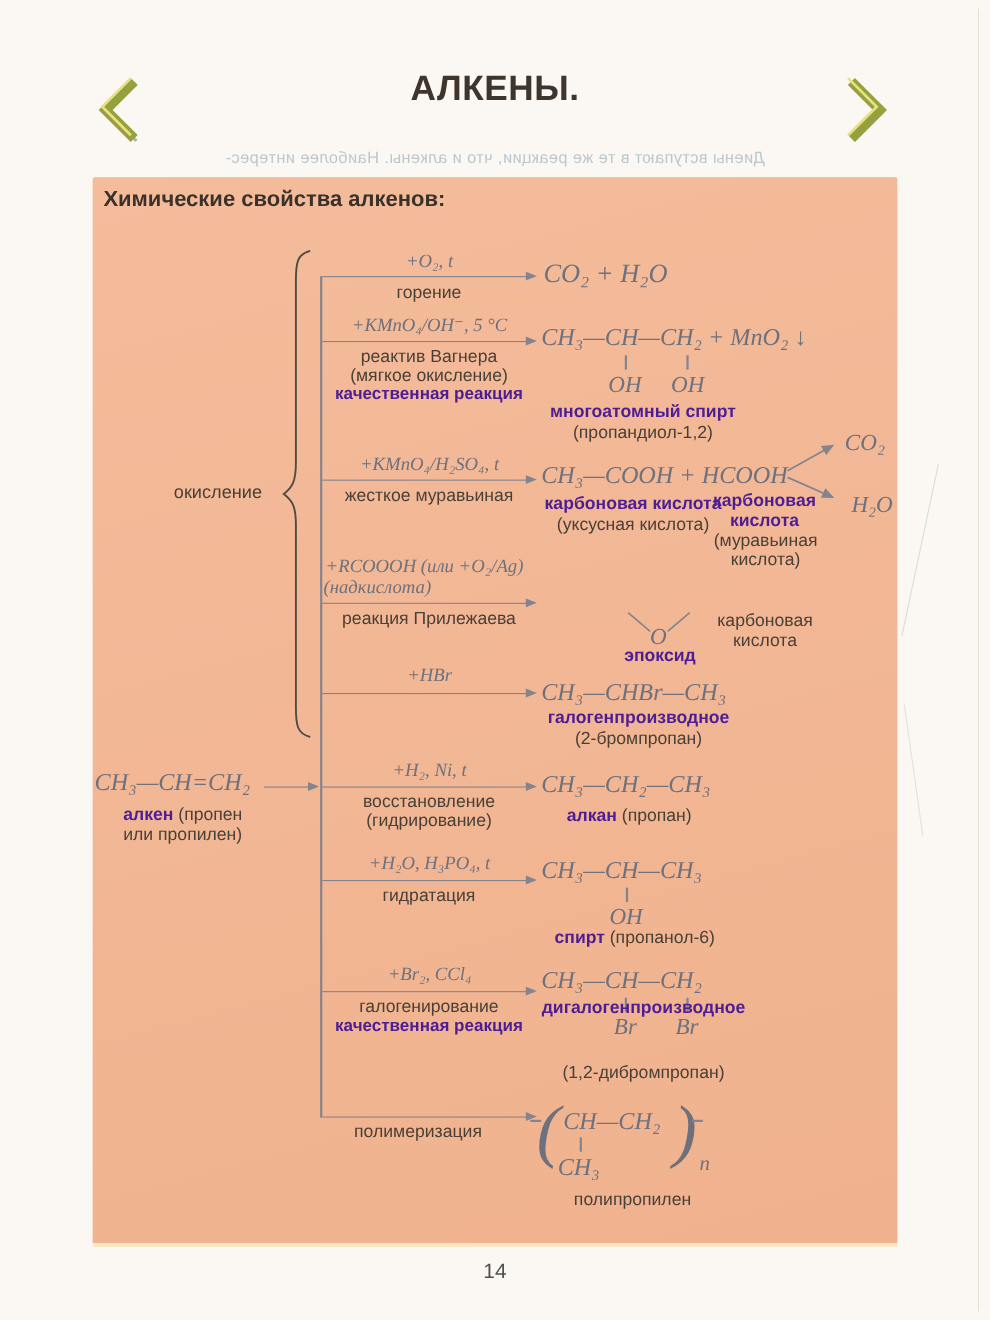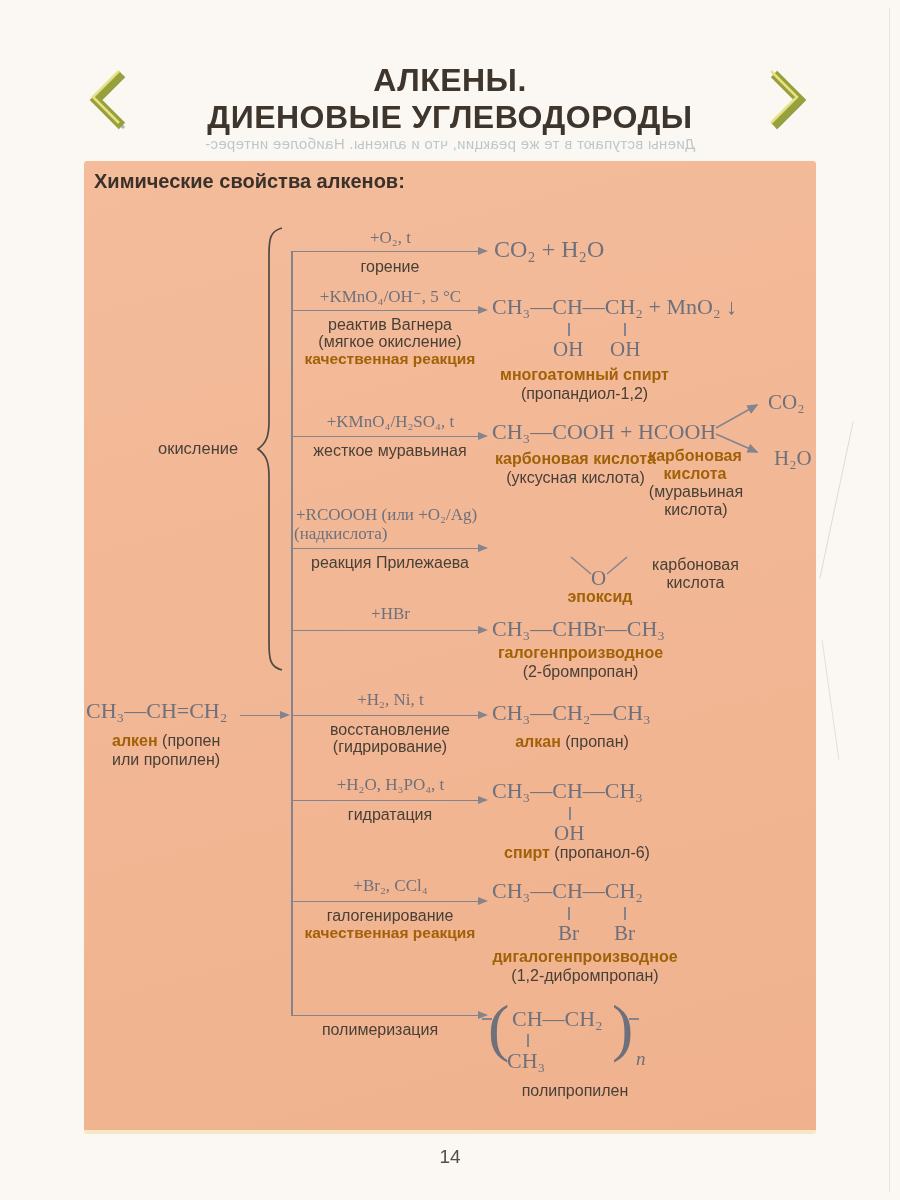--- a/index.html
+++ b/index.html
@@ -1,24 +1,24 @@
 <!DOCTYPE html>
 <html><head>
 <meta charset="utf-8">
 <style>
   html,body{margin:0;padding:0;}
   body{width:900px;height:1200px;background:#fbf8f3;overflow:hidden;
        font-family:"Liberation Sans","DejaVu Sans",sans-serif;}
   .page{position:relative;width:824px;height:1200px;background:#fbf8f3;}
   .abs{position:absolute;}
   
-  .f{font-family:"Liberation Serif","DejaVu Serif",serif;color:#6e707c;}
+  .f{font-family:"Liberation Serif","DejaVu Serif",serif;color:#6e707c;font-style:italic;}
   
   .t{color:#483f36;}
-  .b{font-weight:bold;color:#a16207;}
+  .b{font-weight:bold;color:#4c1d95;}
   .ctr{text-align:center;}
   .title{width:900px;text-align:center;font-weight:bold;color:#3e352d;
          font-size:32px;letter-spacing:.5px;line-height:36px;}
   .ghost{width:730px;left:85px;text-align:center;font-size:15px;color:#7e97a5;
          opacity:.5;transform:scaleX(-1);filter:blur(.6px);letter-spacing:.3px;}
   .panel{left:84px;top:161px;width:732px;height:969px;border-radius:3px;
          background:linear-gradient(165deg,#f4bc9b 0%,#f2b795 45%,#f0b28e 100%);
          border-bottom:4px solid #f6e8c6;}
   .heading{left:94px;top:170px;font-size:20px;font-weight:bold;color:#3a322a;}
   .trunk{left:291px;top:251px;width:1.6px;height:765px;background:#84848e;}
@@ -48,21 +48,20 @@
     <polyline points="36,6 10,32 36,58" fill="none" stroke="#96a13d" stroke-width="9"></polyline>
     <polyline points="33,3 7,29 33,55" fill="none" stroke="#e8e182" stroke-width="2.5"></polyline>
   </svg>
   <svg class="abs" style="left:766px;top:68px" width="44" height="64" viewBox="0 0 44 64">
     <polyline points="10,8 36,34 10,60" fill="none" stroke="#adb3ba" stroke-width="3"></polyline>
     <polyline points="8,6 34,32 8,58" fill="none" stroke="#96a13d" stroke-width="9"></polyline>
     <polyline points="5,3 31,29 5,55" fill="none" stroke="#e8e182" stroke-width="2.5"></polyline>
   </svg>
 
   <div class="abs title" style="top:62px">АЛКЕНЫ.</div>
-  <div class="abs title" style="top:99px">ДИЕНОВЫЕ УГЛЕВОДОРОДЫ</div>
 
   <div class="abs ghost" style="top:135px">Диены вступают в те же реакции, что и алкены. Наиболее интерес-</div>
 
   <div class="abs panel"></div>
 
   <div class="crease" style="left:836px;top:420px;height:160px;transform:rotate(12deg)"></div>
   <div class="crease" style="left:830px;top:640px;height:120px;transform:rotate(-8deg);background:#e3e0da"></div>
   <div class="crease" style="left:889px;top:8px;height:1184px;background:#e7e4de"></div>
 
   <div class="abs heading">Химические свойства алкенов:</div>
@@ -158,21 +157,21 @@
   <div class="harrow" style="left:293px;top:901px;width:193px"></div>
   <div class="abs t rname ctr" style="left:296px;top:907px;width:188px">галогенирование</div>
   <div class="abs t rname ctr b" style="left:296px;top:924px;width:188px;font-size:15.5px">качественная реакция</div>
   <div class="abs" style="left:492px;top:878px;width:200px;height:70px">
     <div class="abs f prod" style="left:0;top:0">CH₃—CH—CH₂</div>
     <div class="vbond" style="left:76px;top:29px"></div>
     <div class="vbond" style="left:132px;top:29px"></div>
     <div class="abs f small-f" style="left:66px;top:43px">Br</div>
     <div class="abs f small-f" style="left:122px;top:43px">Br</div>
   </div>
-  <div class="abs t plabel ctr b" style="left:480px;top:948px;width:210px">дигалогенпроизводное</div>
+  <div class="abs t plabel ctr b" style="left:480px;top:908px;width:210px">дигалогенпроизводное</div>
   <div class="abs t plabel ctr" style="left:480px;top:967px;width:210px">(1,2-дибромпропан)</div>
 
   <div class="harrow" style="left:293px;top:1015px;width:193px"></div>
   <div class="abs t rname ctr" style="left:300px;top:1021px;width:160px">полимеризация</div>
   <div class="abs" style="left:486px;top:986px;width:190px;height:105px">
     <div class="abs f paren" style="left:2px;top:2px">(</div>
     <div class="stub" style="left:-4px;top:32px;width:10px"></div>
     <div class="abs f prod" style="left:26px;top:20px">CH—CH₂</div>
     <div class="vbond" style="left:41px;top:48px"></div>
     <div class="abs f prod" style="left:21px;top:62px">CH₃</div>

